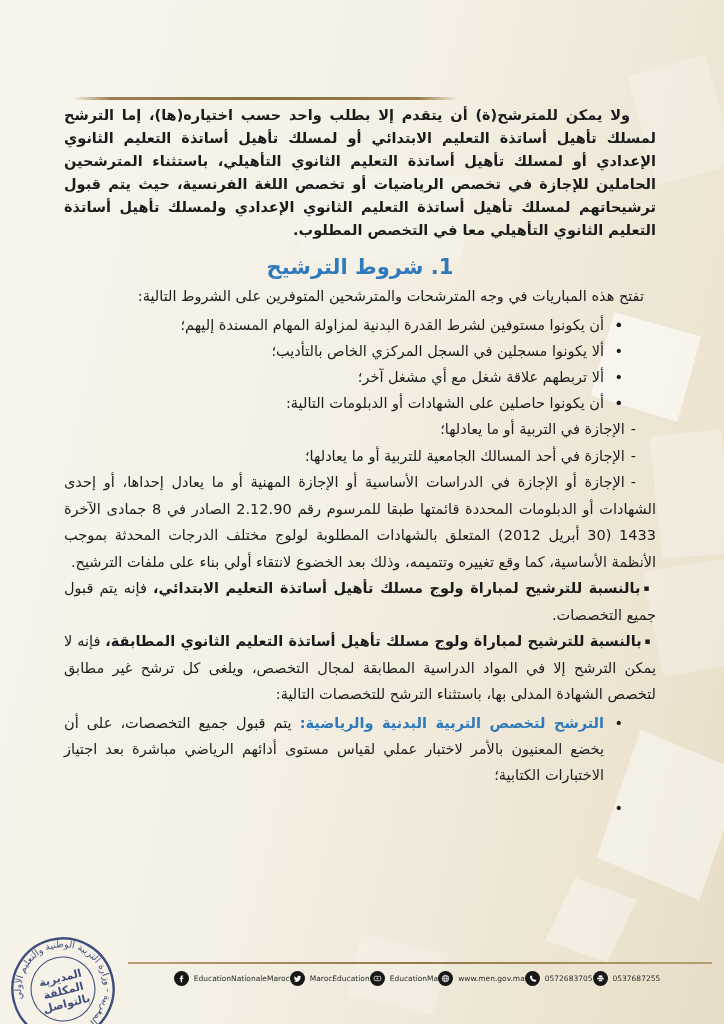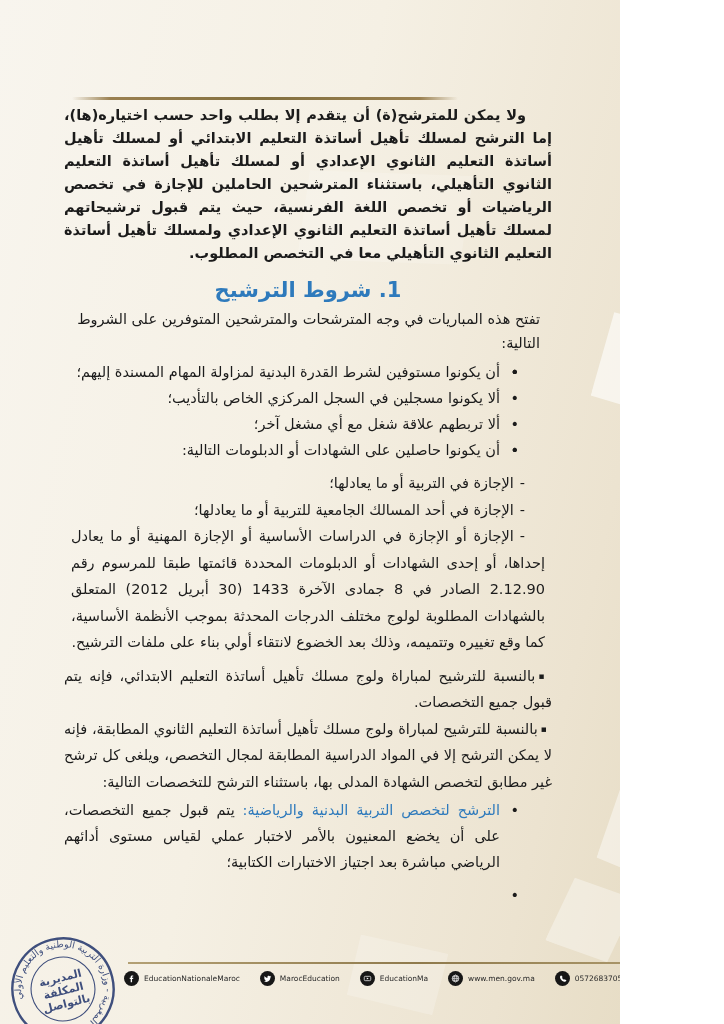--- a/index.html
+++ b/index.html
@@ -1,17 +1,17 @@
 <!DOCTYPE html>
 <html lang="ar"><head>
 <meta charset="utf-8">
 <style>
   html,body{margin:0;padding:0;}
   body{width:724px;height:1024px;font-family:"DejaVu Sans",sans-serif;}
-  .page{position:relative;width:620px;height:1024px;overflow:hidden;
+  .page{position:relative;width:724px;height:1024px;overflow:hidden;
         background:linear-gradient(103deg,#f8f5ee 0%,#f5f0e4 45%,#ece3d0 85%,#e7ddc6 100%);}
   
   .shape{position:absolute;background:rgba(255,255,255,.6);}
   .s1{left:598px;top:318px;width:96px;height:96px;transform:rotate(12deg);clip-path:polygon(6% 2%,100% 8%,94% 100%,0 92%);}
   .s2{left:652px;top:430px;width:80px;height:130px;transform:rotate(-10deg);opacity:.5;clip-path:polygon(10% 0,100% 4%,90% 100%,0 94%);}
   .s3{left:300px;top:170px;width:170px;height:95px;transform:rotate(4deg);opacity:.28;clip-path:polygon(4% 6%,100% 0,96% 94%,0 100%);}
   .s4{left:610px;top:740px;width:120px;height:150px;transform:rotate(15deg);opacity:.75;clip-path:polygon(8% 0,100% 10%,92% 100%,0 90%);}
   .s5{left:556px;top:884px;width:70px;height:72px;transform:rotate(22deg);opacity:.6;clip-path:polygon(6% 4%,100% 0,94% 96%,0 100%);}
   .s6{left:648px;top:560px;width:90px;height:115px;transform:rotate(-16deg);opacity:.45;clip-path:polygon(10% 0,100% 8%,88% 100%,0 92%);}
   .s7{left:350px;top:940px;width:95px;height:70px;transform:rotate(8deg);opacity:.35;clip-path:polygon(6% 0,100% 10%,92% 100%,0 88%);}
@@ -20,34 +20,34 @@
   .top-rule{position:absolute;top:97px;left:72px;width:386px;height:3px;border-radius:2px;
     background:linear-gradient(90deg,rgba(150,124,78,0) 0%,#9a8050 10%,#83703f 50%,#9a8050 90%,rgba(150,124,78,0) 100%);}
 
   .content{position:absolute;top:104px;right:68px;left:64px;direction:rtl;color:#1b1b1b;}
   .intro{font-size:14.5px;line-height:23px;font-weight:700;text-align:justify;text-indent:26px;margin:0 0 13px;}
   .sec-heading{font-size:21px;font-weight:700;margin:12px 13px 5px;text-align:center;}
   .sec-intro{font-size:14.5px;line-height:24px;margin:0 0 4px;padding-right:12px;}
   .blist{margin:0;}
   .bitem{position:relative;padding-right:52px;font-size:14.5px;line-height:26px;text-align:justify;}
   .bitem .marker{position:absolute;right:33px;top:0;}
-  .dlist{margin:7px;}
+  .dlist{margin:0;}
   .ditem{font-size:14.5px;line-height:26.5px;text-align:justify;text-indent:20px;margin:0;}
   .dm{margin-left:6px;}
   .sq{font-size:14.5px;line-height:26.5px;text-align:justify;text-indent:5px;margin:0;}
   .sqm{font-size:9px;vertical-align:2px;margin-left:3px;}
-  .bold-lead{font-weight:400;margin-top:8px;}
+  .bold-lead{font-weight:700;margin-top:8px;}
   .blue{color:#2e7abc;}
   .pe{margin-top:2px;}
   .lone-bullet{padding-right:52px;margin-top:12px;font-size:14.5px;}
   .lone-bullet .marker{margin-right:-19px;}
 
   .footer-rule{position:absolute;top:962px;left:128px;width:584px;height:2px;
     background:linear-gradient(90deg,#b3a074,#8f7a4c 50%,#b3a074);}
-  .socials{position:absolute;top:971px;left:124px;width:586px;display:flex;justify-content:space-between;align-items:center;}
+  .socials{position:absolute;top:971px;left:124px;width:586px;display:flex;justify-content:center;align-items:center;}
   .social{display:flex;align-items:center;gap:5px;}
   .sicon{width:15px;height:15px;border-radius:50%;background:#171717;display:flex;align-items:center;justify-content:center;flex:0 0 auto;}
   .slabel{font-size:7.5px;color:#2a2a2a;white-space:nowrap;}
 
   .stamp{position:absolute;left:8px;top:934px;width:110px;height:110px;transform:rotate(-14deg);opacity:.9;}
 </style>
 </head>
 <body>
 
 <div class="page">

